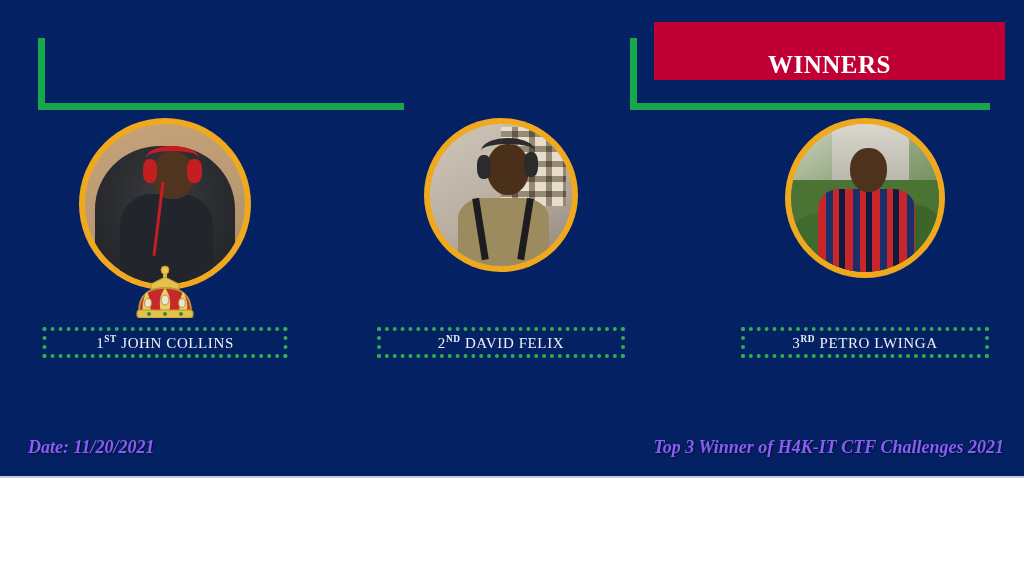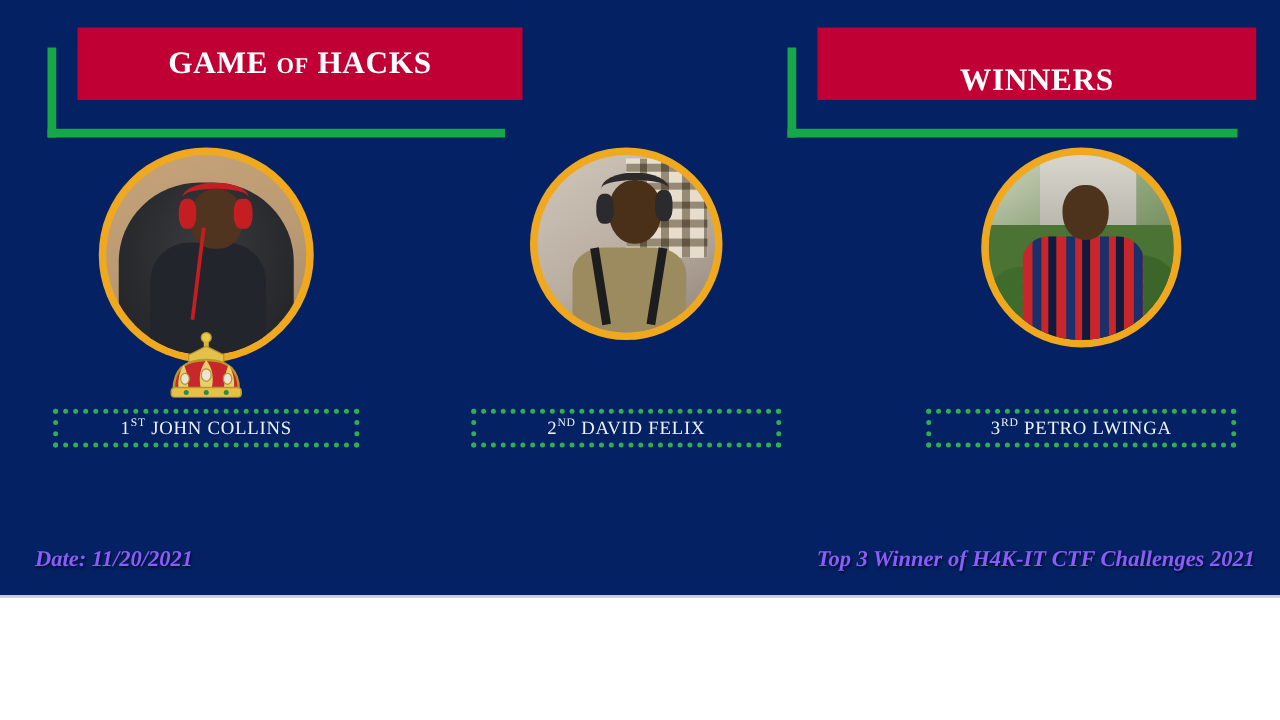--- a/index.html
+++ b/index.html
@@ -137,21 +137,21 @@
   .nameplate{
     position:absolute;left:50%;transform:translateX(-50%);
     border:4px dotted #2fae52;
     box-sizing:border-box;
     display:flex;align-items:center;justify-content:center;
   }
   .name-text{
     font-family:"Liberation Serif", serif;
     color:#eef1f6;font-size:15px;letter-spacing:.6px;white-space:nowrap;
   }
-  .name-text sup{font-size:.62em;}
+  .name-text sup{font-size:.62em;font-weight:bold;}
   #plate-1{top:209px;width:245px;height:31px;}
   #plate-2{top:209px;width:248px;height:31px;}
   #plate-3{top:209px;width:248px;height:31px;}
 
   
   .flag{position:absolute;left:50%;transform:translateX(-50%);top:258px;
     width:54px;height:40px;border-radius:3px;overflow:hidden;
     box-shadow:0 2px 3px rgba(0,0,0,.45);}
   .flag-ke{background:#fff;position:relative;}
   .flag-ke .b1{position:absolute;left:0;top:0;width:100%;height:28%;background:#000;}
@@ -191,27 +191,20 @@
 </head>
 <body>
 
 <div class="slide">
 
   <div class="stage"></div>
   <div class="stage-edge"></div>
 
   <div class="banner-wrap" id="banner-left">
     <div class="banner-bracket"></div>
-    <div class="banner-box">
-      <span class="banner-text">
-        <span>GAME</span>
-        <span class="small">OF</span>
-        <span>HACKS</span>
-      </span>
-    </div>
   </div>
 
   <div class="banner-wrap" id="banner-right">
     <div class="banner-bracket"></div>
     <div class="banner-box">
       <span class="banner-text">WINNERS</span>
     </div>
   </div>
 
   <div class="winner" id="winner-1">

